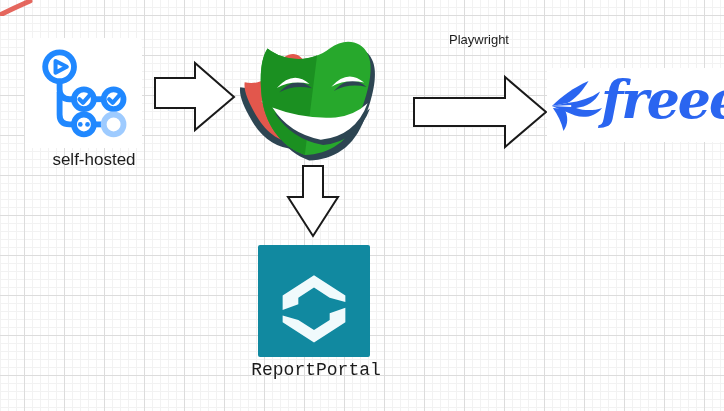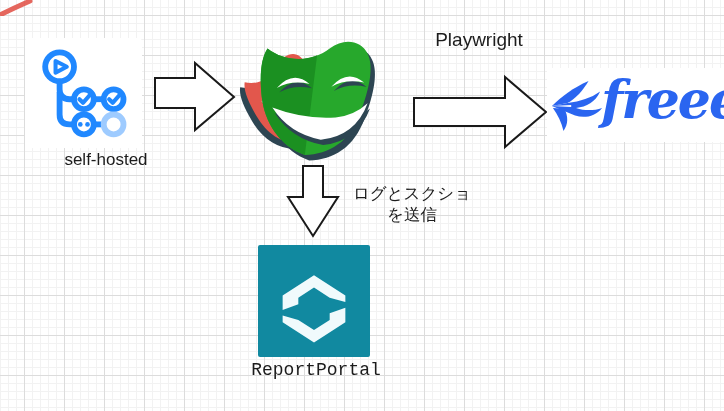--- a/index.html
+++ b/index.html
@@ -51,41 +51,37 @@
         <circle cx="51" cy="86" r="11" fill="#ffffff"></circle>
         <circle cx="84" cy="86" r="11" stroke="#9ecbff" fill="#ffffff"></circle>
       </g>
       <path d="M19.5 15.5 L32 22 L19.5 28.5 Z" fill="none" stroke="#2088ff" stroke-width="4.5" stroke-linejoin="round"></path>
       <path d="M46 58 l4 4 l8 -9" fill="none" stroke="#2088ff" stroke-width="4.5" stroke-linecap="round" stroke-linejoin="round"></path>
       <path d="M79 58 l4 4 l8 -9" fill="none" stroke="#2088ff" stroke-width="4.5" stroke-linecap="round" stroke-linejoin="round"></path>
       <circle cx="47" cy="86" r="2.6" fill="#2088ff"></circle>
       <circle cx="55" cy="86" r="2.6" fill="#2088ff"></circle>
     </svg>
   </div>
-  <div class="abs label" style="left:26px;top:149px;width:136px;font-size:17px;line-height:21px;padding-left:12px;">
+  <div class="abs label" style="left:26px;top:149px;width:136px;font-size:17px;line-height:21px;">
     <div>self-hosted</div>
   </div>
 
   <svg class="abs" style="left:0;top:0" width="724" height="411" viewBox="0 0 724 411">
     <g fill="#ffffff" stroke="#1a1a1a" stroke-width="2" stroke-linejoin="miter">
       <polygon points="155,78 195,78 195,63 234,97 195,130 195,108 155,108"></polygon>
       <polygon points="414,98 505,98 505,77 546,112 505,147 505,126 414,126"></polygon>
       <polygon points="303,166 323,166 323,197 338,197 313,236 288,197 303,197"></polygon>
     </g>
   </svg>
 
 
-  <div class="abs label" style="left:400px;top:30px;width:158px;font-size:19px;line-height:20px;">
+  <div class="abs label" style="left:400px;top:30px;width:158px;font-size:13px;line-height:20px;">
     <div>Playwright</div>
   </div>
 
-  <div class="abs label" style="left:342px;top:183px;width:140px;font-size:16.5px;line-height:21px;">
-    <div>ログとスクショ</div>
-    <div>を送信</div>
-  </div>
 
   <svg class="abs" style="left:222px;top:28px" width="180" height="135" viewBox="0 0 180 135">
     <defs>
       <clipPath id="gl">
           <rect x="0" y="0" width="56" height="130"></rect>
         </clipPath>
     </defs>
 
     <g transform="translate(13,43) rotate(-21)">
       <path d="M5 14 C17 22 32 20 42 10 C50 2 62 2 66 10 C71 18 70 34 66 52 C61 74 48 87 34 91 C19 86 7 70 4 50 C1 33 1 21 5 14 Z" fill="#2d4552" transform="translate(-6,3)"></path>

